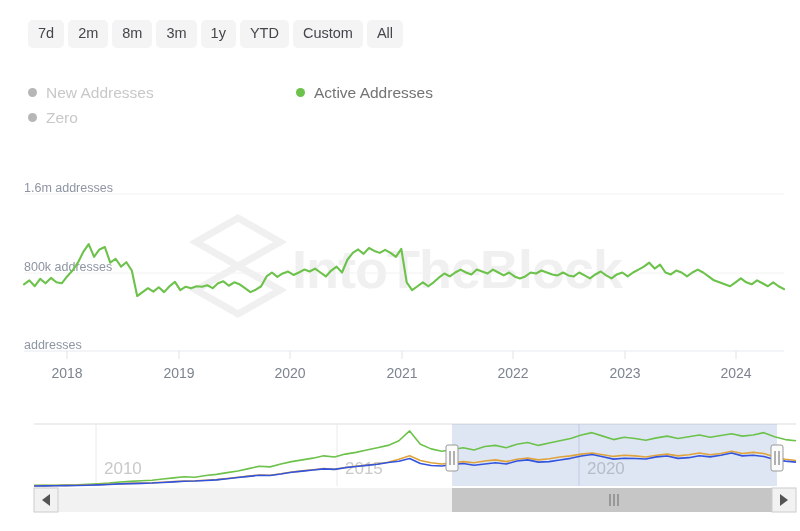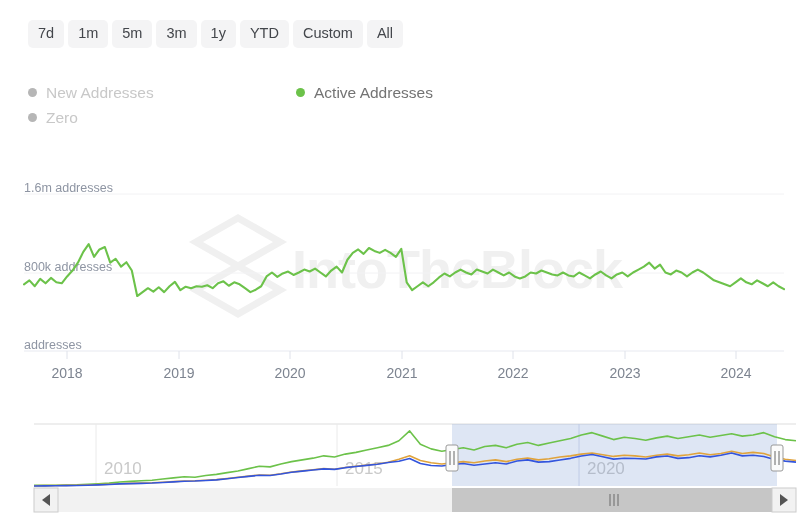--- a/index.html
+++ b/index.html
@@ -127,22 +127,22 @@
     stroke-width: 1;
   }
 </style>
 </head>
 <body>
 
 <div id="app">
 
   <div class="range-bar">
     <button class="range-btn">7d</button>
-    <button class="range-btn">1m</button>
-    <button class="range-btn">5m</button>
+    <button class="range-btn">2m</button>
+    <button class="range-btn">8m</button>
     <button class="range-btn">3m</button>
     <button class="range-btn">1y</button>
     <button class="range-btn">YTD</button>
     <button class="range-btn">Custom</button>
     <button class="range-btn">All</button>
   </div>
 
   <div class="legend">
     <div class="legend-item">
       <span class="legend-dot"></span>

